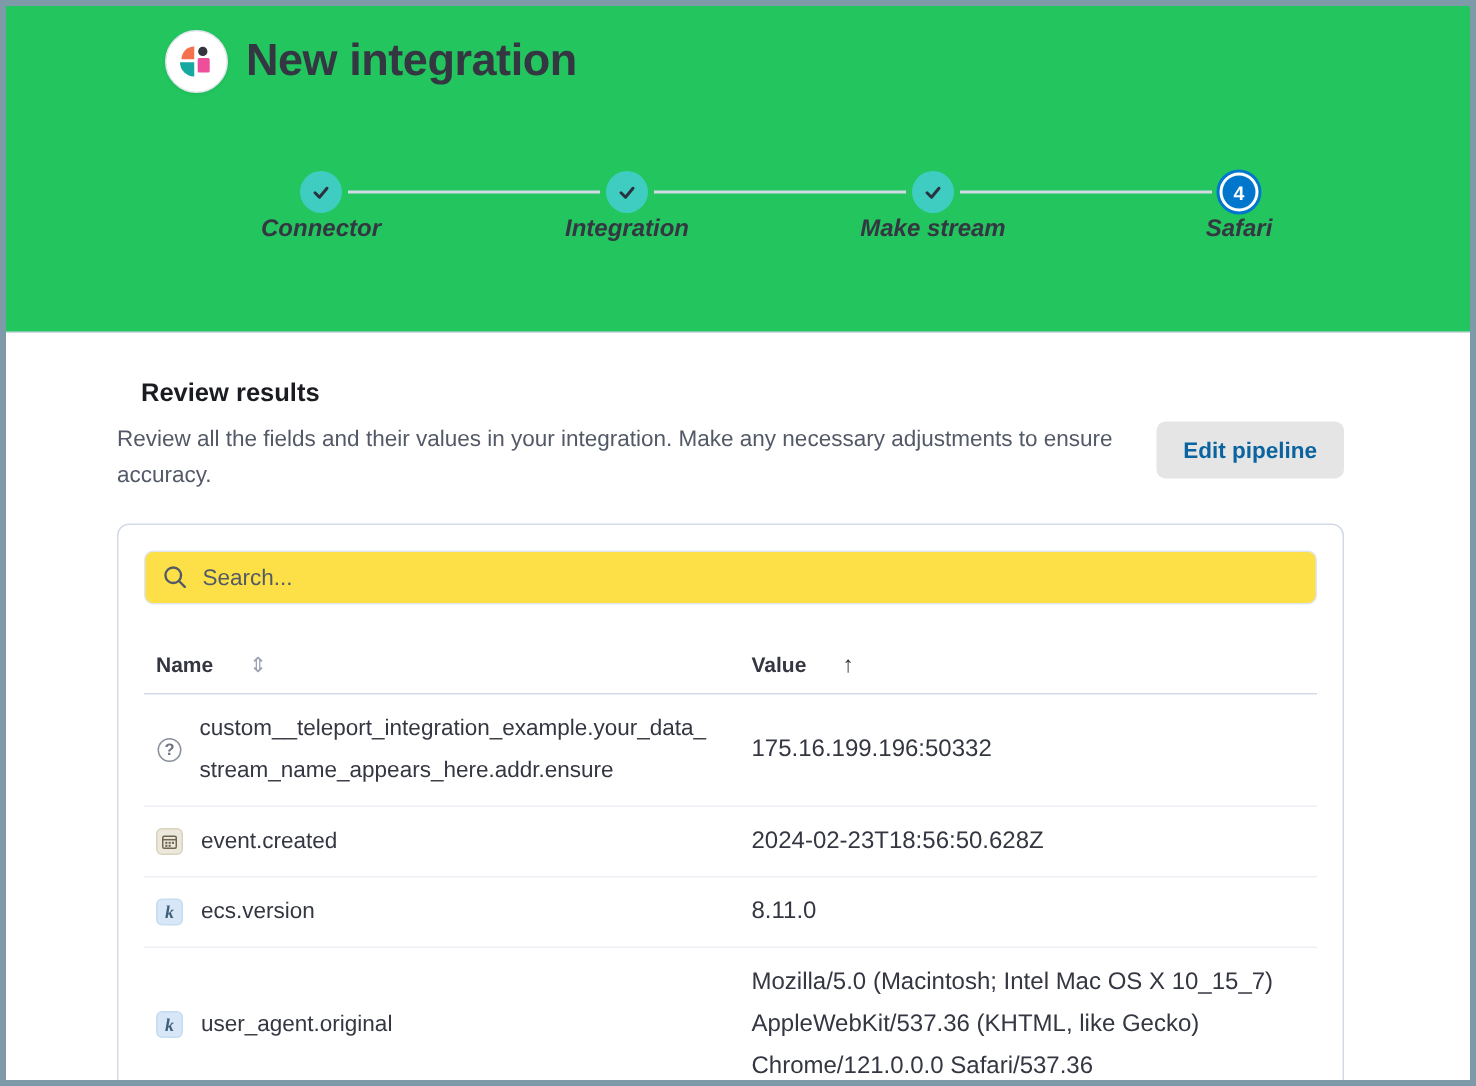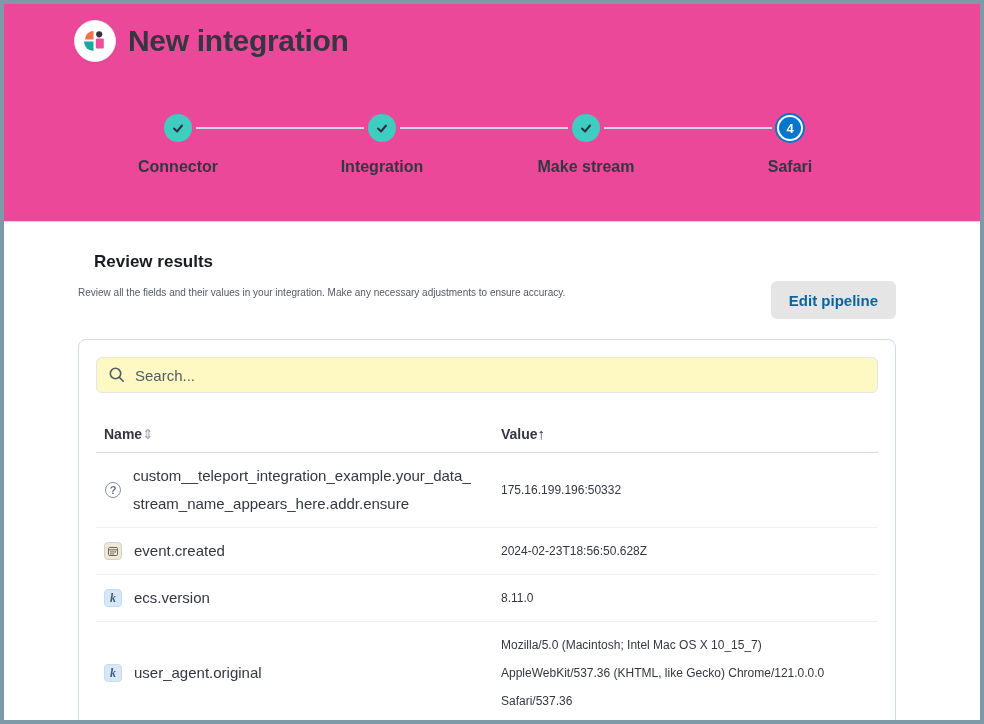--- a/index.html
+++ b/index.html
@@ -1,73 +1,73 @@
 <!DOCTYPE html>
 <html><head>
 <meta charset="utf-8">
 <style>
   * { margin:0; padding:0; box-sizing:border-box; }
   html,body { width:984px; height:724px; overflow:hidden; background:#fff;
     font-family:"Liberation Sans","DejaVu Sans",sans-serif; }
   .frame { width:984px; height:724px; border:4px solid #7E99A8; background:#fff; overflow:hidden; }
 
   
-  .hdr { background:#ec4899; border-bottom:1px solid #D3DAE6; height:218px; }
+  .hdr { background:#22c55e; border-bottom:1px solid #D3DAE6; height:218px;padding-left:36px; }
   .title-row { display:flex; align-items:center; gap:12px; padding:16px 0 0 70px; }
   .logo-badge { width:42px; height:42px; border-radius:50%; background:#fff;
     border:1px solid #E0E6EE; box-shadow:0 1px 3px rgba(0,0,0,.06);
     display:flex; align-items:center; justify-content:center; }
   .page-title { font-size:30px; font-weight:700; color:#343741; letter-spacing:-.3px; }
 
   
   .stepper { display:flex; padding-left:72px; margin-top:50px; }
   .step { width:204px; display:flex; flex-direction:column; align-items:center; position:relative; }
   .step:not(:last-child)::after { content:""; position:absolute; top:15px;
     left:calc(50% + 18px); width:calc(100% - 36px); height:2px; background:#D3DAE6; }
   .step-circle-row { height:32px; display:flex; align-items:center; justify-content:center; }
   .dot-done { width:28px; height:28px; border-radius:50%; background:#3FCDC1;
     display:flex; align-items:center; justify-content:center; position:relative; z-index:1; }
   .dot-current { width:30px; height:30px; border-radius:50%; border:2px solid #0077CC;
     background:#fff; display:flex; align-items:center; justify-content:center; position:relative; z-index:1; }
   .dot-current .num { width:22px; height:22px; border-radius:50%; background:#0077CC;
     color:#fff; font-size:13px; font-weight:700; display:flex; align-items:center; justify-content:center; }
-  .step-label { margin-top:14px; font-size:16px; font-weight:700; color:#343741; }
+  .step-label { margin-top:0; font-size:16px; font-weight:700; color:#343741;font-style:italic; }
 
   
   .main { padding:0 84px 0 74px; }
   .sec-title { margin-top:30px; font-size:17px; font-weight:700; color:#1A1C21;margin-left:16px; }
   .desc-row { display:flex; margin-top:9px; }
-  .desc { width:672px; font-size:10px; line-height:24px; color:#535966; }
+  .desc { width:672px; font-size:15px; line-height:24px; color:#535966; }
   .btn-edit { margin-left:auto; align-self:flex-start; background:#e5e5e5; color:#0B64A0;
     border:none; border-radius:6px; font-size:15px; font-weight:600; padding:0 18px;
     height:38px; cursor:pointer; font-family:inherit; }
 
   
   .card { margin-top:20px; border:1px solid #D3DAE6; border-radius:8px; background:#fff;
     padding:17px; height:600px; }
   .search-box { position:relative; }
   .search-input { width:100%; height:36px; border:1px solid #E0E5EE; border-radius:6px;
-    background:#fef9c3; padding:0 12px 0 38px; font-size:15px; color:#343741;
+    background:#fde047; padding:0 12px 0 38px; font-size:15px; color:#343741;
     font-family:inherit; outline:none; }
   .search-input::placeholder { color:#525A66; opacity:1; }
   .search-icon { position:absolute; left:12px; top:9px; }
 
   
   .tbl { margin-top:32px; }
   .thead { display:flex; border-bottom:1px solid #D3DAE6; padding-bottom:10px; }
-  .th { font-size:14px; font-weight:700; color:#343741; display:flex; align-items:center; gap:0; cursor:pointer; }
+  .th { font-size:14px; font-weight:700; color:#343741; display:flex; gap:24px; cursor:pointer; }
   .th-name { width:397px; padding-left:8px; }
   .th-value { flex:1; padding-left:8px; }
   .sort-both { color:#9AA2B0; font-size:14px; font-weight:400; }
   .sort-up { color:#343741; font-size:15px; font-weight:400; }
   .trow { display:flex; border-bottom:1px solid #EDF0F4; }
   .cell-name { width:397px; padding:9px 8px; display:flex; align-items:center; }
   .nm { max-width:342px; word-break:break-all; font-size:15px; line-height:28px; color:#343741; }
   .cell-value { flex:1; padding:9px 8px; display:flex; align-items:center;
-    font-size:12px; line-height:28px; color:#343741; overflow-wrap:anywhere; }
+    font-size:16px; line-height:28px; color:#343741; overflow-wrap:anywhere; }
 
   
   .tok { width:18px; height:18px; margin-right:12px; flex:0 0 18px;
     display:flex; align-items:center; justify-content:center; border-radius:4px; font-size:11px; }
   .tok-question { border:1.4px solid #8B919C; border-radius:50%; color:#6D7380;
     font-size:11px; font-weight:600; width:16px; height:16px; flex-basis:16px; margin-left:1px; }
   .tok-calendar { background:#EDE8DC; border:1px solid #D9D2BF; }
   .tok-keyword { background:#D7E7F7; border:1px solid #C6DCF1; color:#3F5E78;
     font-style:italic; font-weight:700; font-size:12px; font-family:"Liberation Serif","DejaVu Serif",serif; }
 </style>

